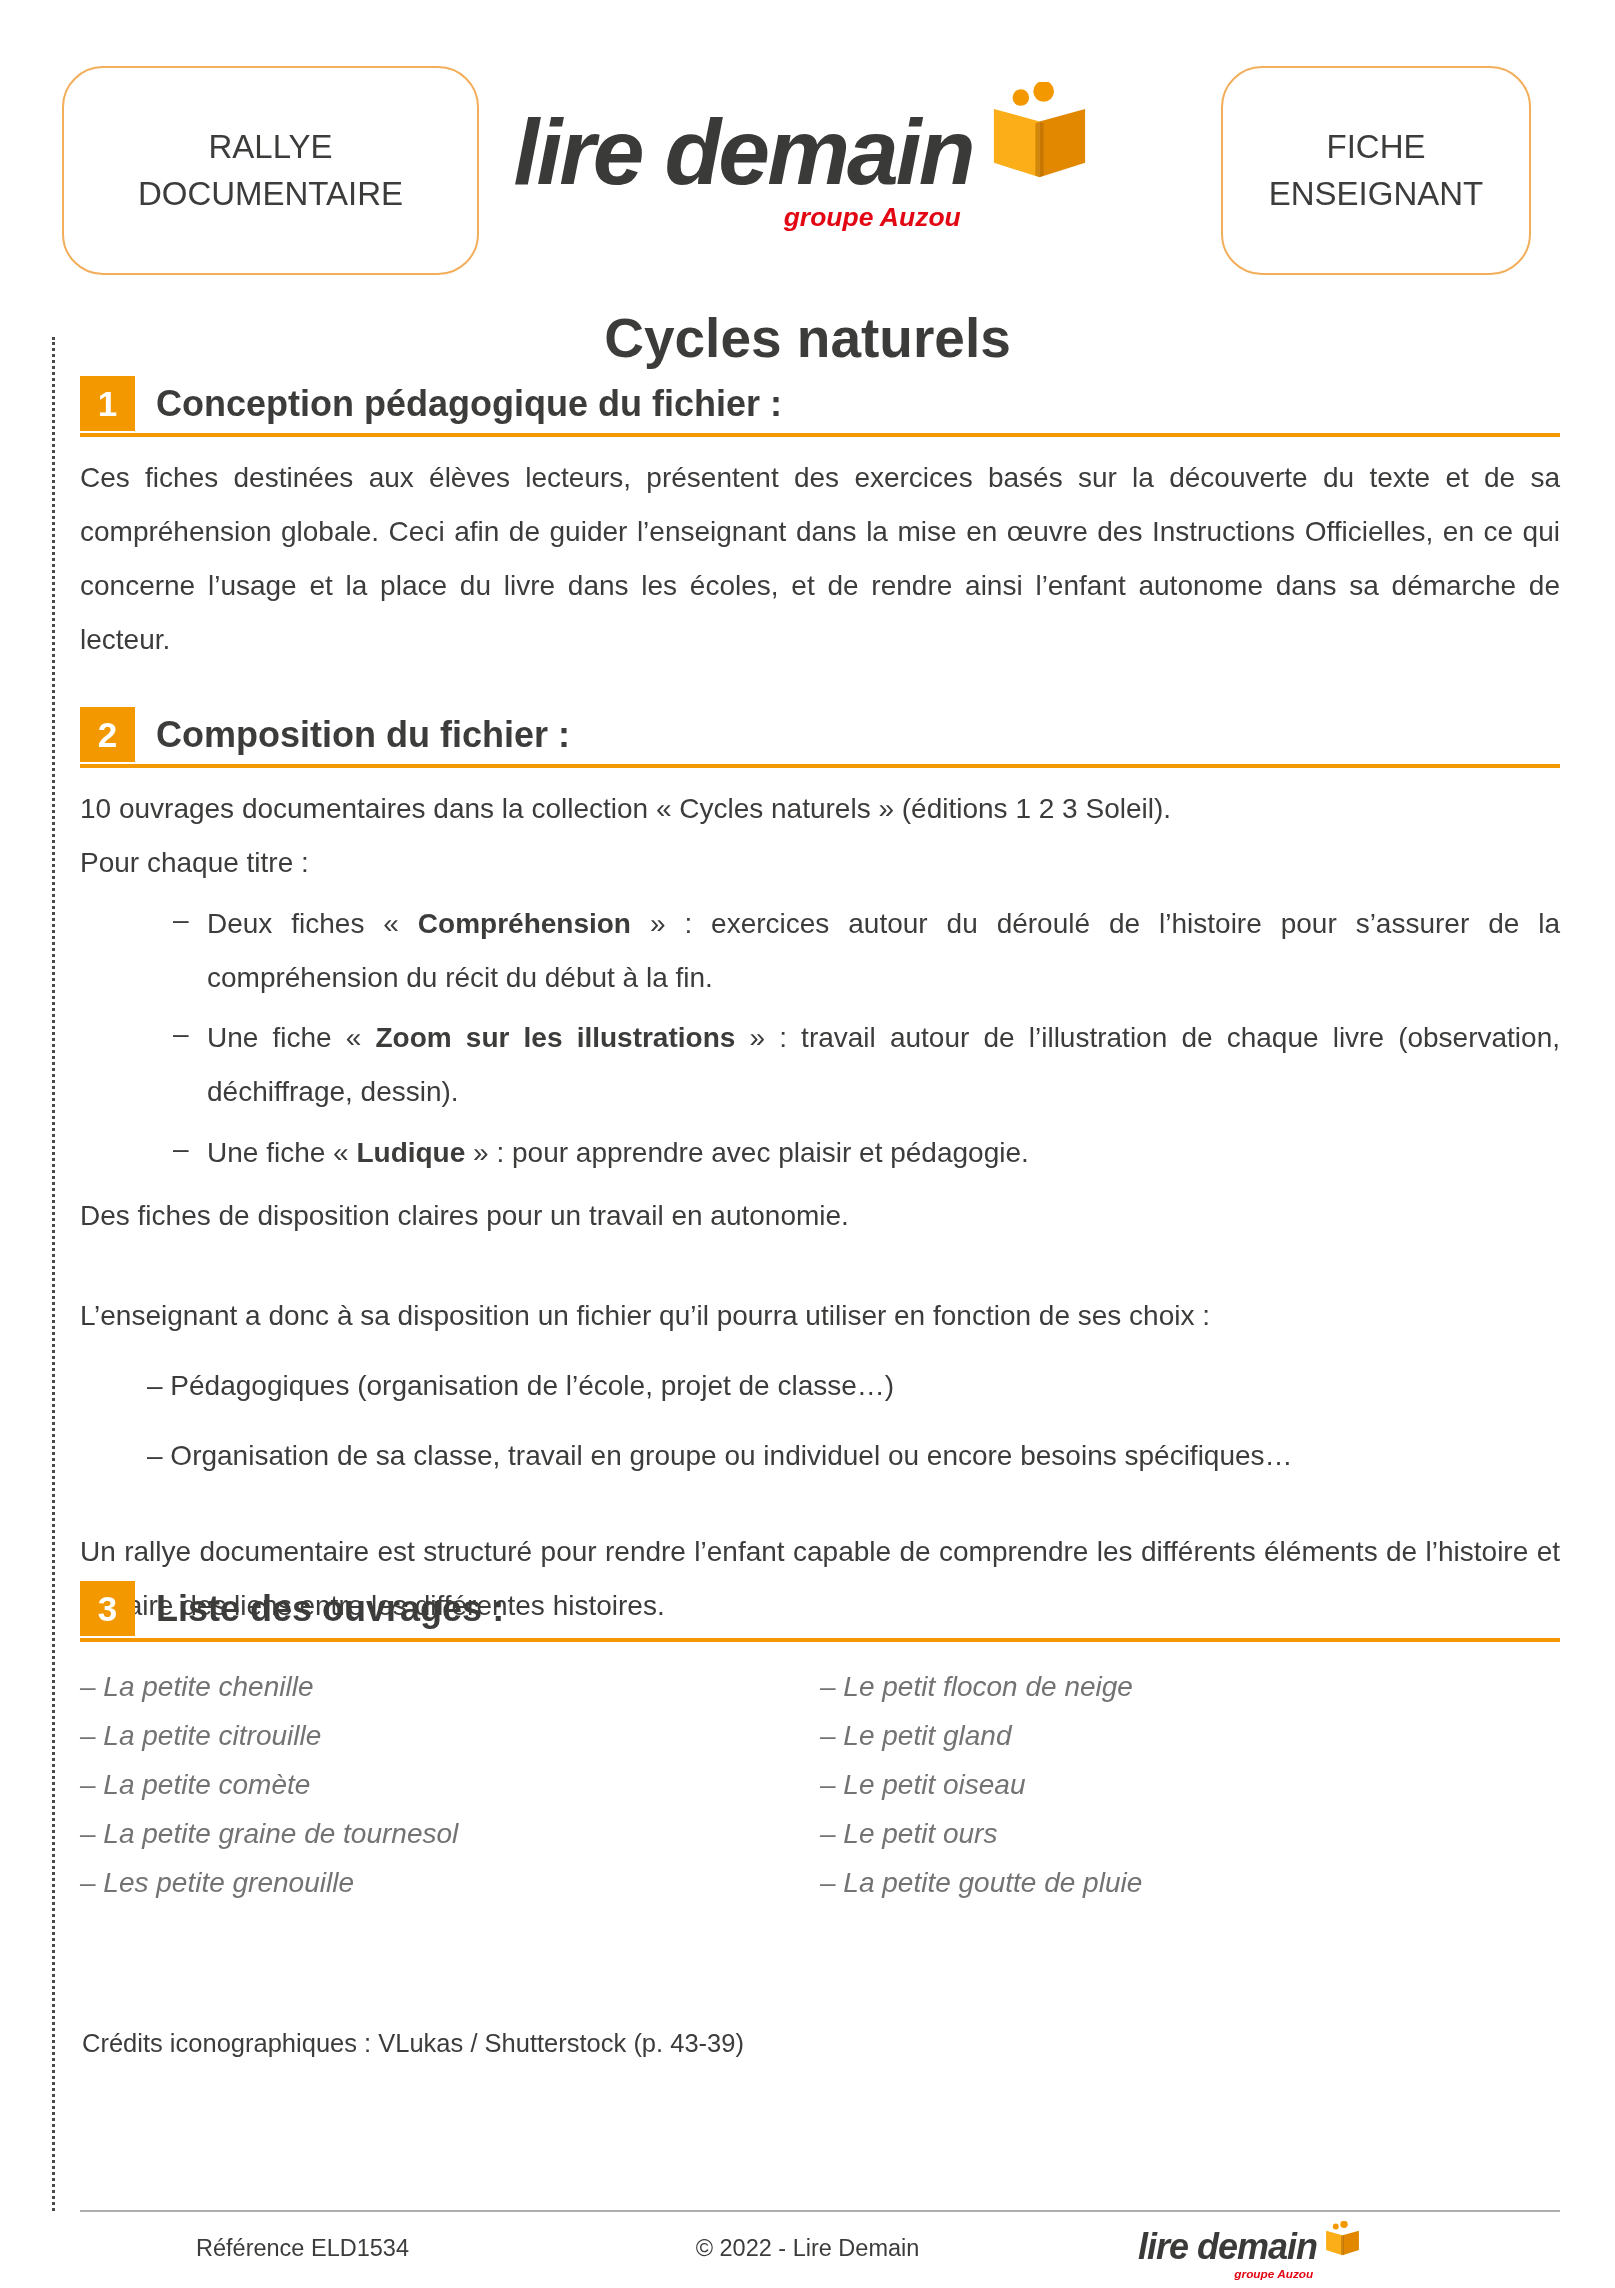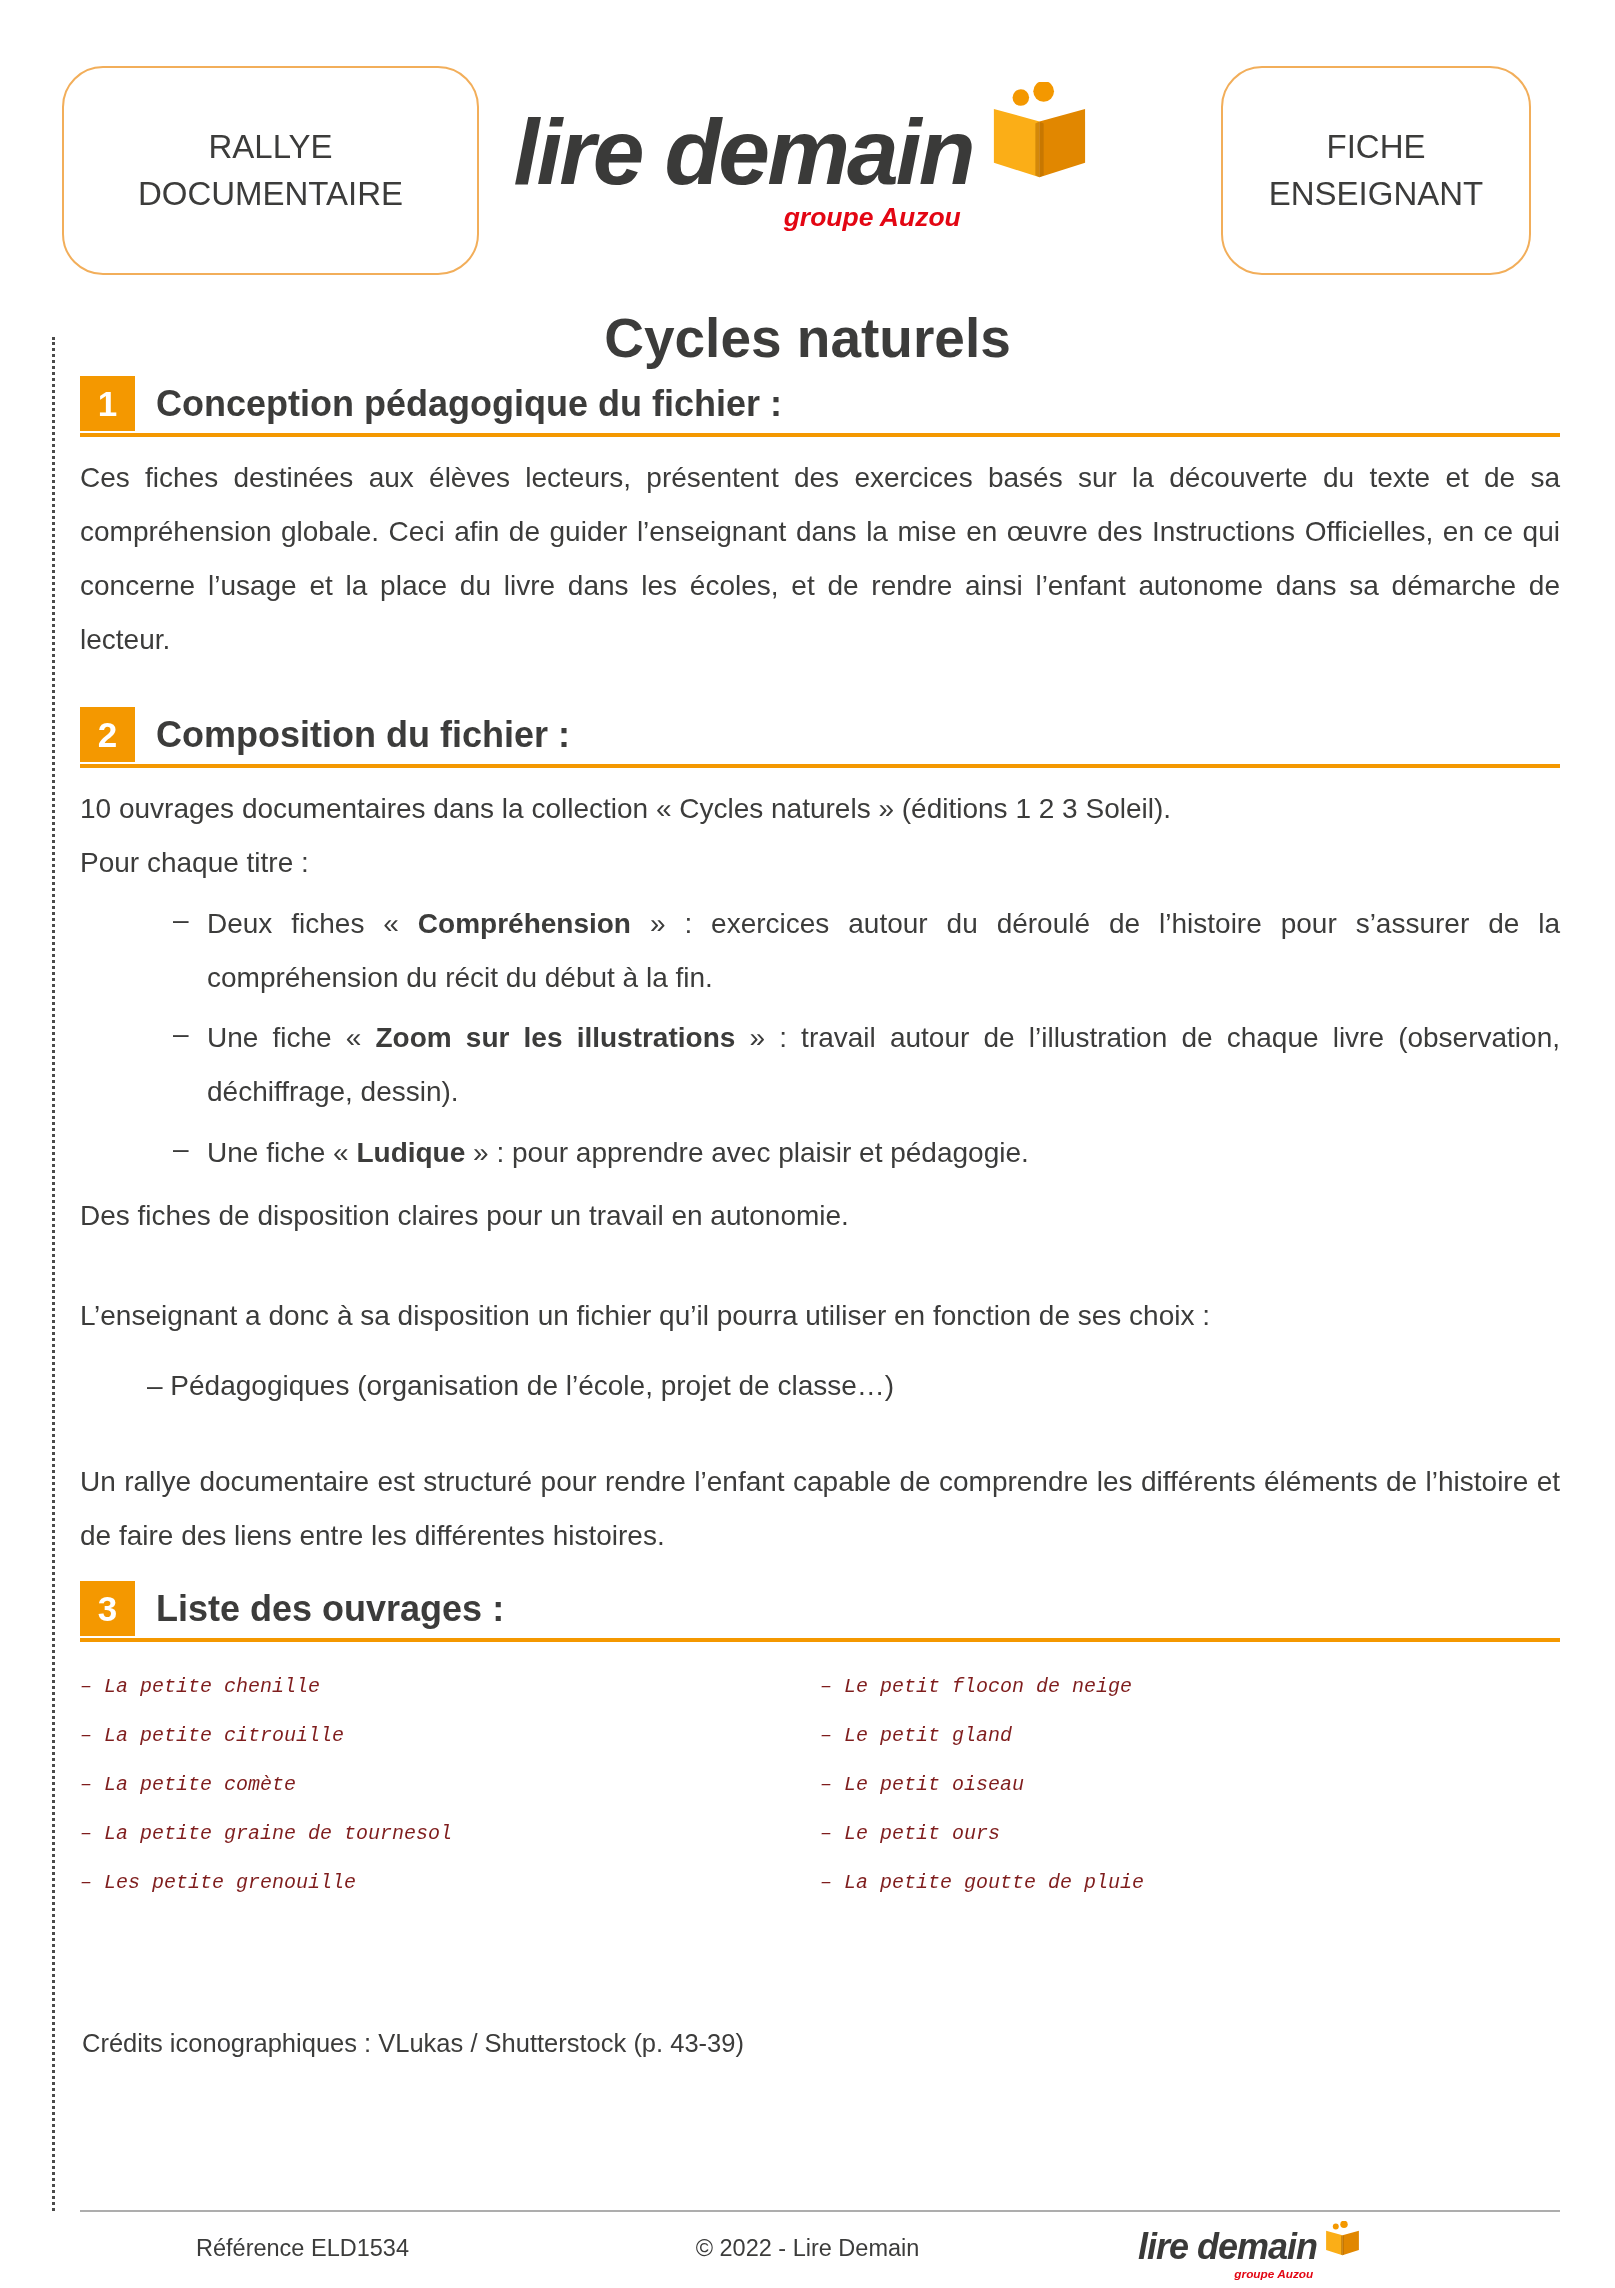--- a/index.html
+++ b/index.html
@@ -40,21 +40,21 @@
   .dash-item { display:flex; padding-left:93px; margin-top:6.9px; }
   .dash-item .dash { flex:0 0 34px; font-size:28px; line-height:45px; }
   .dash-item .dash-text { flex:1; }
   .corrections { margin-top:8.8px; }
   .choice-intro { margin-top:46px; }
   .choice { padding-left:67px; margin-top:16px; }
   .closing { margin-top:42px; }
 
   .books { display:flex; margin-top:19.6px; }
   .books .col { width:771px; display:flex; flex-direction:column; }
-  .book-item { font-size:20px; font-style:italic; line-height:49px; color:#7f1d1d;font-family:Liberation Mono, monospace; }
+  .book-item { font-size:28px; font-style:italic; line-height:49px; color:#737373; }
 
   .credits { position:absolute; left:82px; top:2029px; font-size:25.5px; color:#3C3C3B; }
 
   
   .footer-rule { position:absolute; left:80px; top:2210px; width:1480px; height:2px; background:#ADADAD; }
   .footer { position:absolute; left:0; right:0; top:2219px; height:67px; }
   .f-ref  { position:absolute; left:196px; top:15.7px; font-size:23.5px; }
   .f-copy { position:absolute; left:50%; transform:translateX(-50%); top:15.7px; font-size:23.5px; }
   .f-logo { position:absolute; right:250px; top:2px; display:flex; align-items:flex-start; }
   .f-logo-text { display:flex; flex-direction:column; align-items:flex-end; padding-top:7.8px; }
@@ -120,20 +120,21 @@
       <p class="dash-text body just"><span>Une fiche « </span><b>Zoom sur les illustrations</b><span> » : travail autour de l’illustration de chaque livre (observation, déchiffrage, dessin).</span></p>
     </div>
     <div class="dash-item">
       <span class="dash">–</span>
       <p class="dash-text body just"><span>Une fiche « </span><b>Ludique</b><span> » : pour apprendre avec plaisir et pédagogie.</span></p>
     </div>
 
     <p class="body corrections">Des fiches de disposition claires pour un travail en autonomie.</p>
     <p class="body choice-intro">L’enseignant a donc à sa disposition un fichier qu’il pourra utiliser en fonction de ses choix :</p>
     <p class="body choice">– Pédagogiques (organisation de l’école, projet de classe…)</p>
+    <p class="body choice">– Organisation de sa classe, travail en groupe ou individuel ou encore besoins spécifiques…</p>
     <p class="body just closing">Un rallye documentaire est structuré pour rendre l’enfant capable de comprendre les différents éléments de l’histoire et de faire des liens entre les différentes histoires.</p>
   </section>
 
   <section class="sec sec3">
     <div class="sec-head">
       <div class="sec-num">3</div>
       <div class="sec-title">Liste des ouvrages :</div>
     </div>
     <div class="books">
       <div class="col">

